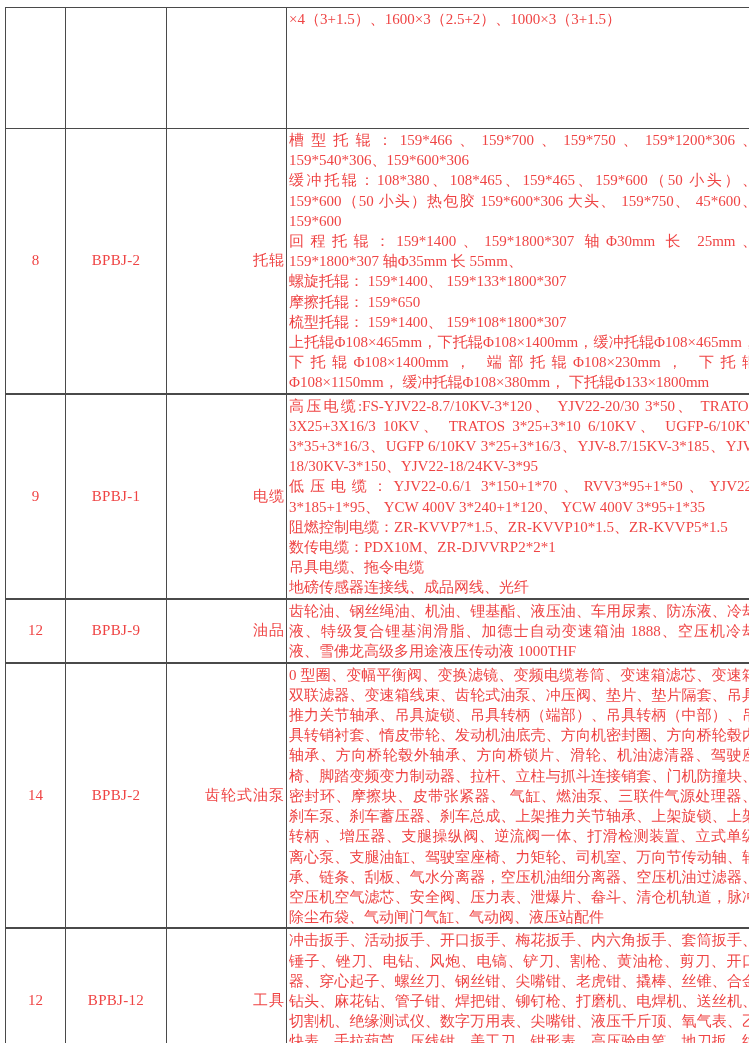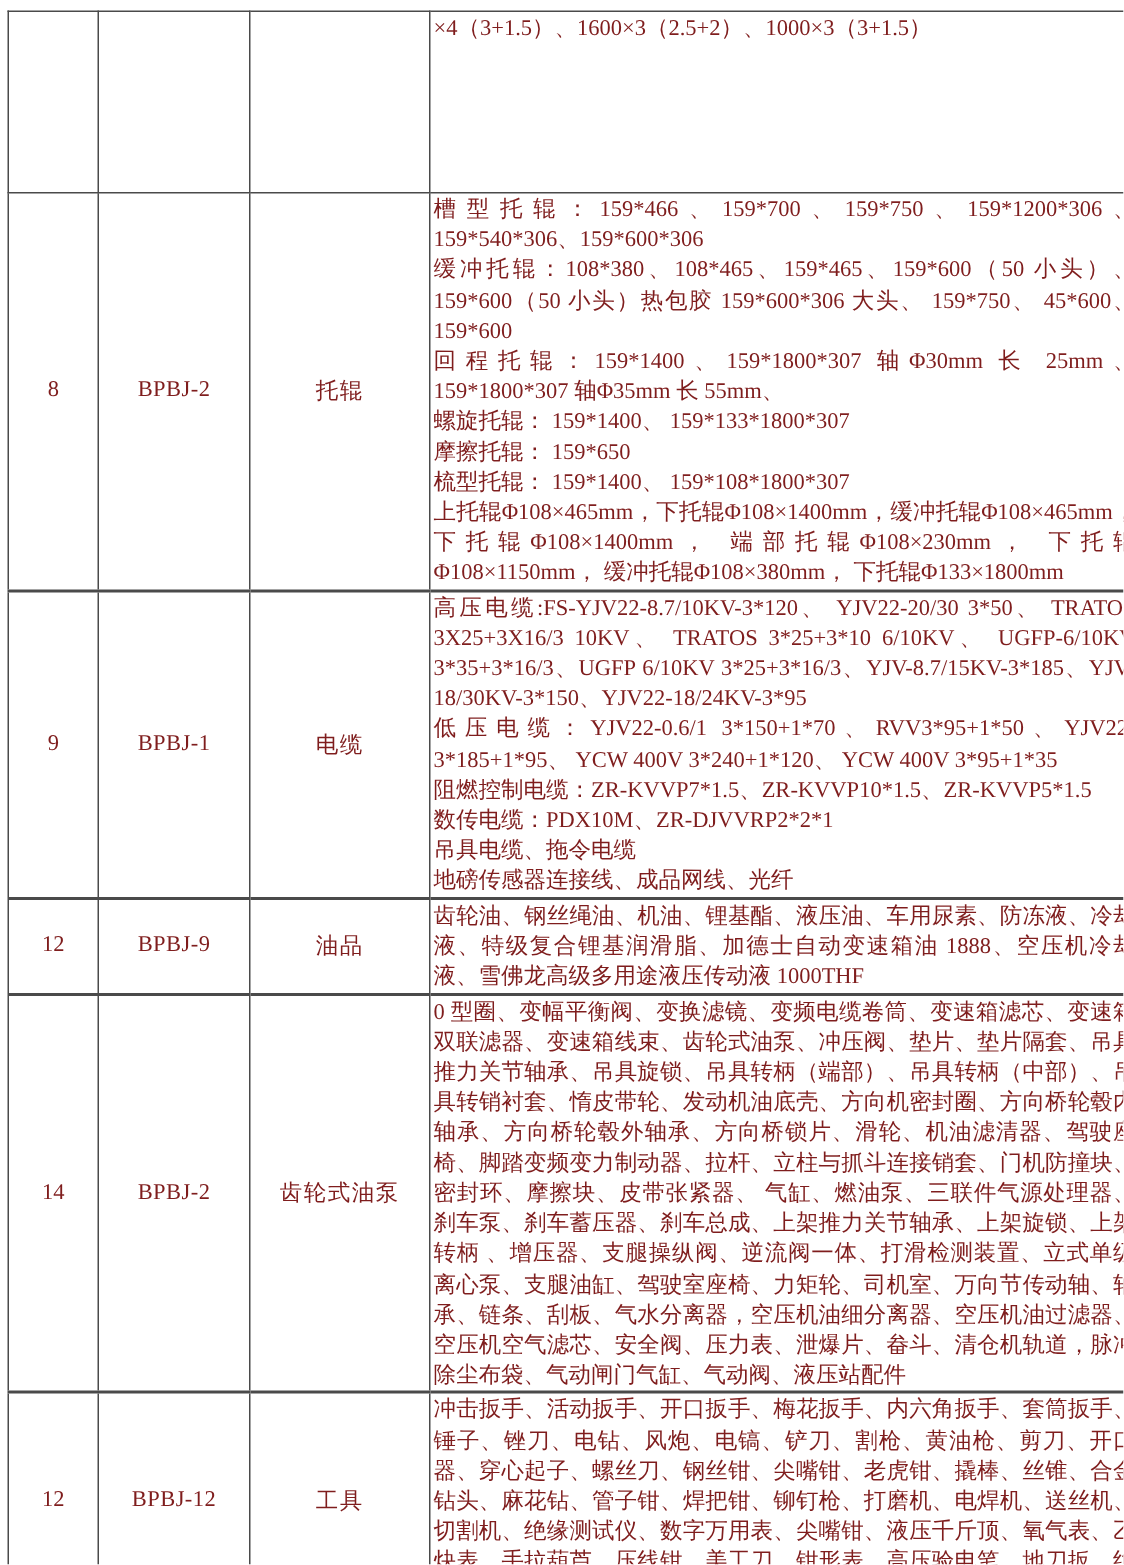--- a/index.html
+++ b/index.html
@@ -1,40 +1,40 @@
 <!DOCTYPE html>
 <html><head>
 <meta charset="utf-8">
 <style>
   html,body{margin:0;padding:0;background:#ffffff;}
   .page{
     position:relative;
     width:749px;height:1043px;
     background:#ffffff;
     font-family:"Liberation Serif","DejaVu Serif",serif;
-    color:#7f1d1d;
+    color:#ef4444;
     overflow:hidden;
   }
   table.spec{
     position:absolute;left:5px;top:7px;
     border-collapse:collapse;
     table-layout:fixed;
     width:740px;
   }
   table.spec td{
     border:1px solid #4a4a4a;
     font-size:15px;
     overflow:hidden;
   }
   
   tr.tk td{border-top-width:2px;}
   tr.last td{border-bottom-width:2px;}
   td.c-no{width:57px;text-align:center;vertical-align:middle;}
   td.c-code{width:98px;text-align:center;vertical-align:middle;letter-spacing:.3px;}
-  td.c-name{width:117px;text-align:center;vertical-align:middle;letter-spacing:1px;margin-top:14px;}
+  td.c-name{width:117px;text-align:right;vertical-align:middle;letter-spacing:1px;margin-top:14px;}
   td.c-desc{
     width:468px;
     vertical-align:top;
     text-align:justify;
     padding:1px 2px 0 2px;
     line-height:20.2px;
     white-space:pre-line;
   }
 </style>
 </head>

